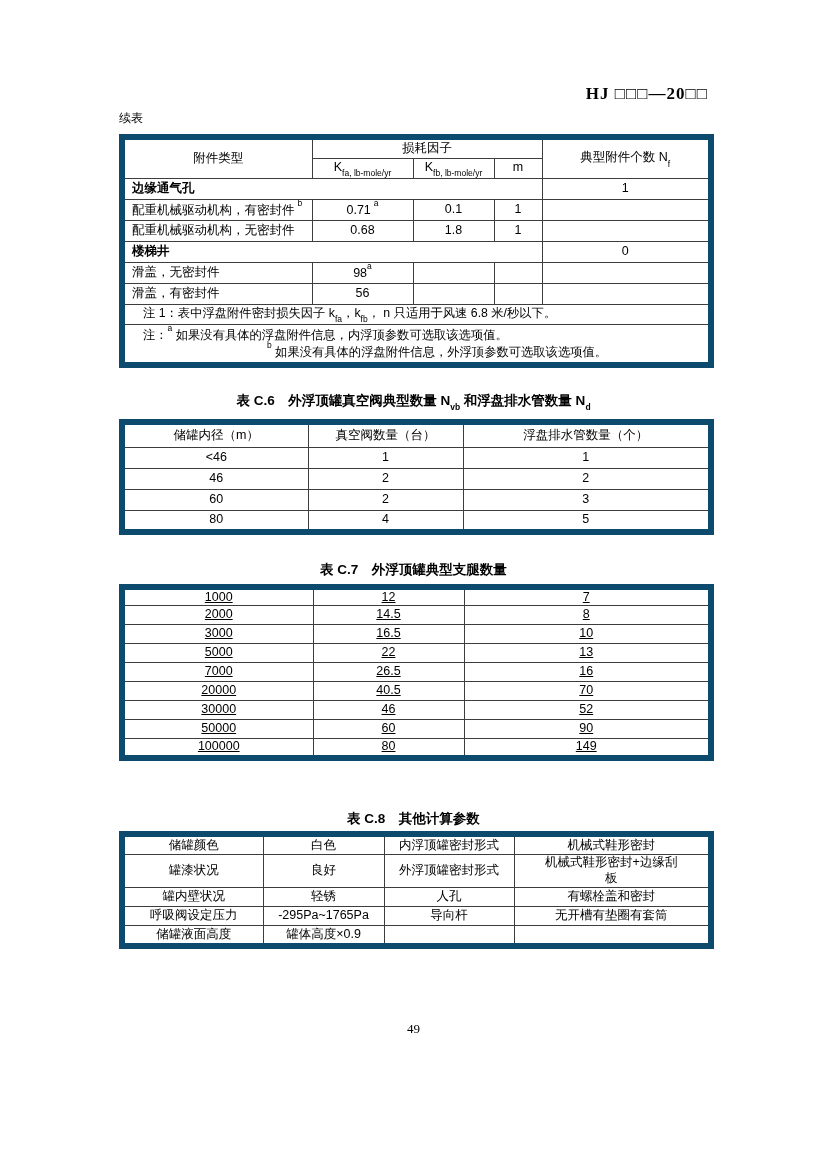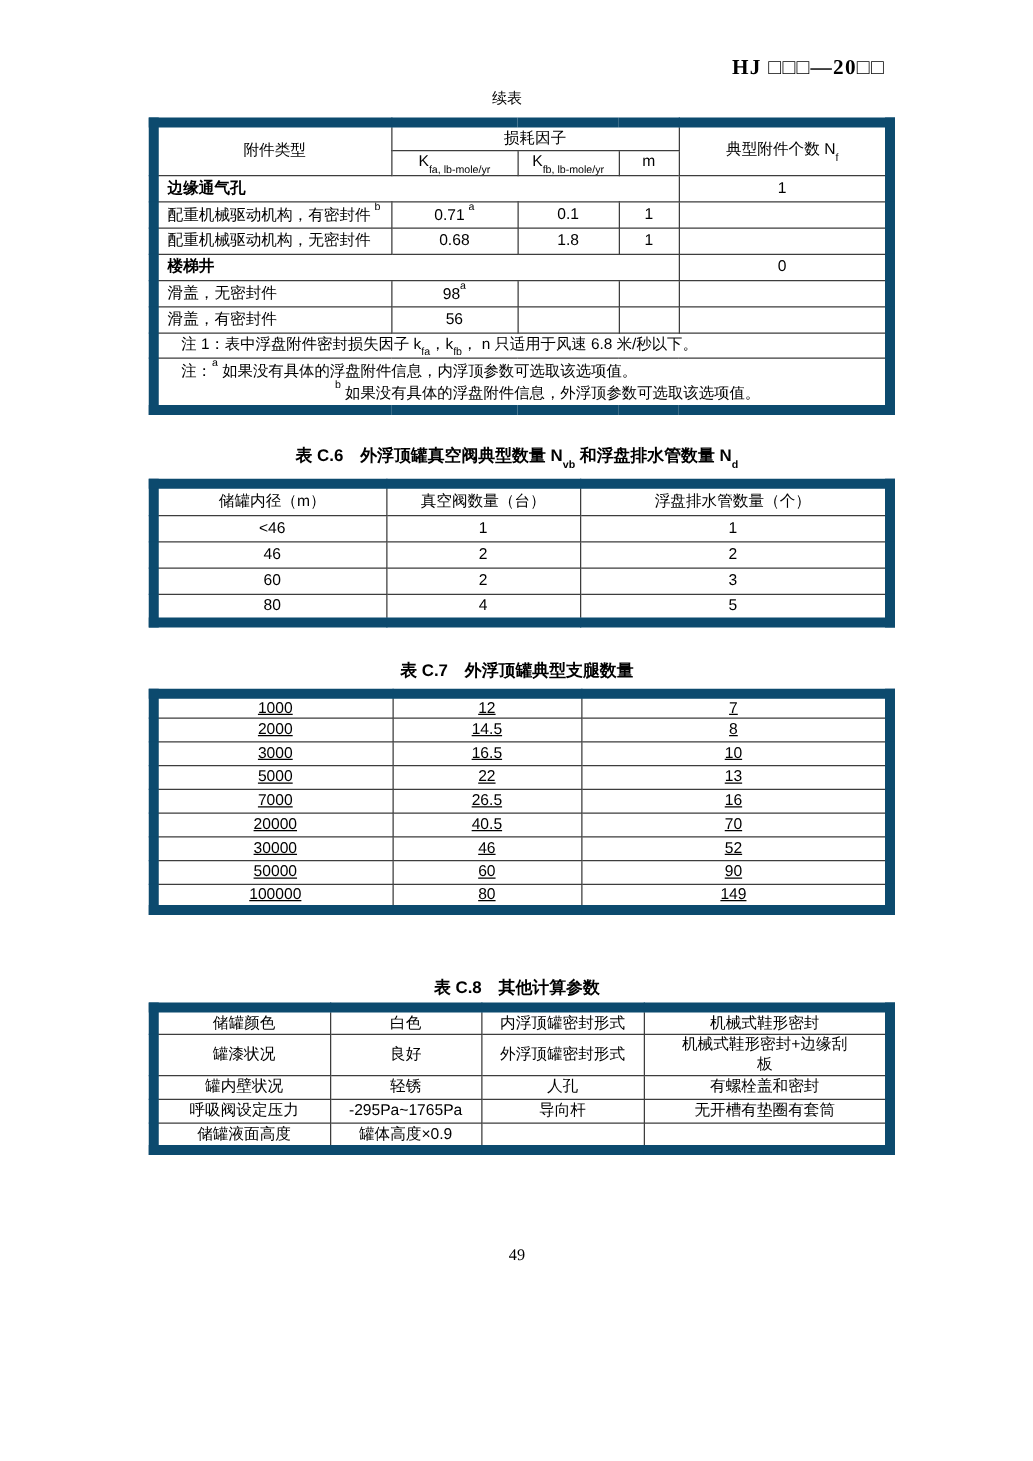--- a/index.html
+++ b/index.html
@@ -5,27 +5,27 @@
   * { box-sizing: border-box; }
   html,body { margin:0; padding:0; }
   body {
     width:826px; height:1169px; background:#ffffff; color:#000;
     font-family:"Liberation Sans","DejaVu Sans",sans-serif;
     overflow:hidden;
   }
   .content { margin-left:119px; width:589px; }
 
   .doc-number {
-    padding-top:44px; text-align:right;
+    padding-top:84px; text-align:right;
     font-family:"Liberation Serif","DejaVu Serif",serif;
     font-weight:bold; font-size:17px; letter-spacing:1px; line-height:20px;
   }
-  .continued { text-align:center; font-size:12px; line-height:14px; margin-top:7px; padding-right:16px; }
-
-  table { border-collapse:collapse; table-layout:fixed; width:589px; border:8px solid #0c4a6e; }
+  .continued { text-align:left; font-size:12px; line-height:14px; margin-top:7px; padding-right:16px; }
+
+  table { border-collapse:collapse; table-layout:fixed; width:589px; border:6px solid #0c4a6e; }
   td {
     border:1px solid #3d3d3d; font-size:12.5px; line-height:1.25;
     padding:1px 4px; vertical-align:middle; text-align:center; overflow:hidden;
   }
   .left { text-align:left; padding-left:7px; }
   .cat  { text-align:left; padding-left:7px; font-weight:bold; }
   .note { text-align:left; padding-left:18px; font-size:12.3px; }
   .n2l2 { padding-left:27px;text-align:center; }
   sub.s { font-size:8.5px; position:relative; top:2px; }
   sup.s { font-size:8.5px; position:relative; top:-3px; }

